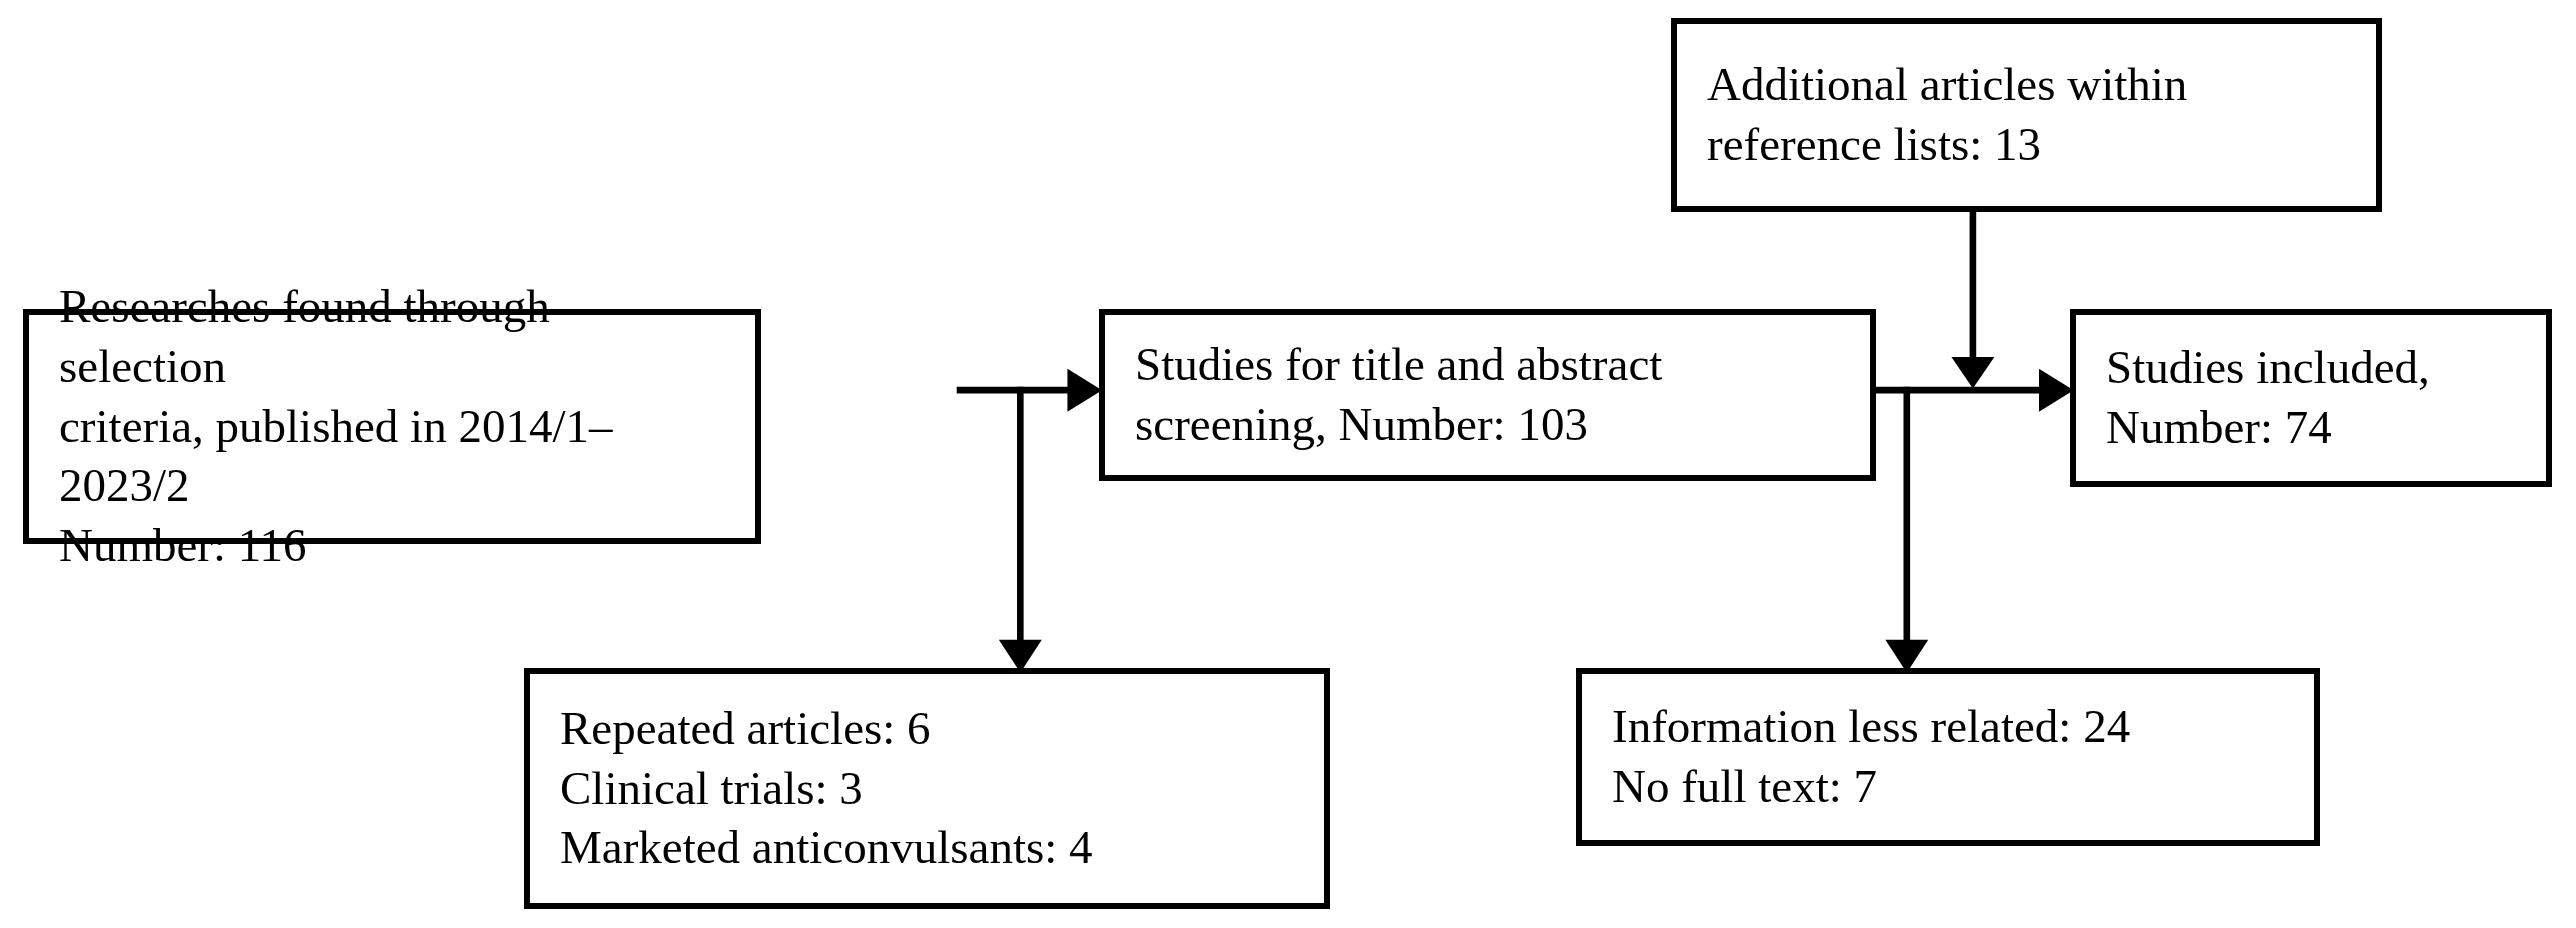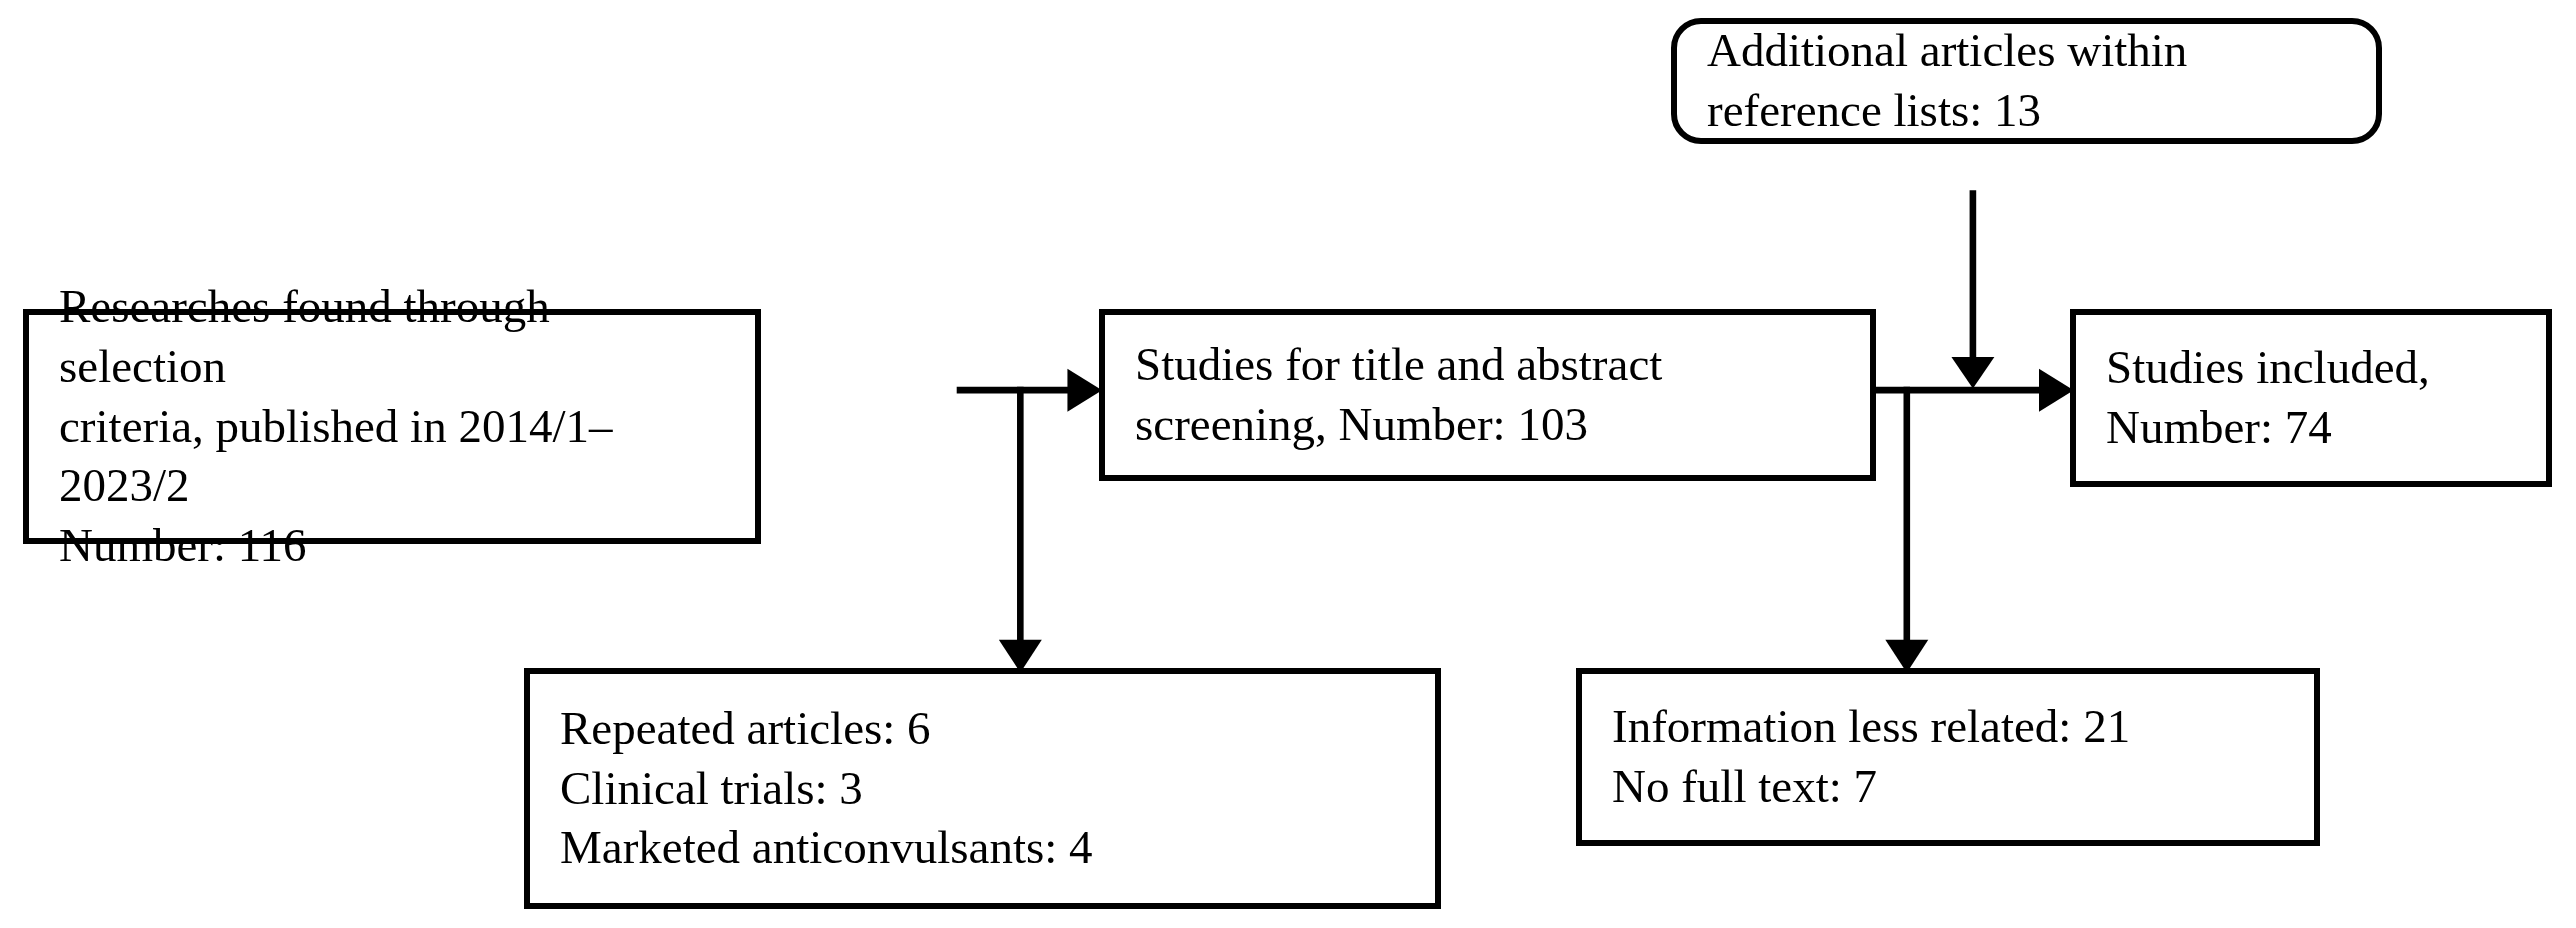--- a/index.html
+++ b/index.html
@@ -60,40 +60,40 @@
     <line x1="2388" y1="230" x2="2388" y2="434" stroke="#000000" stroke-width="8"></line>
     <polygon points="2362,432 2414,432 2388,470" fill="#000000"></polygon>
   </svg>
 
   <div class="node" style="left:23px; top:309px; width:738px; height:235px;">
     <div class="node-text">Researches found through selection
 criteria, published in 2014/1–2023/2
 Number: 116</div>
   </div>
 
-  <div class="node" style="left:1671px; top:18px; width:711px; height:126px;border-radius:30px;">
+  <div class="node" style="left:1671px; top:18px; width:711px; height:194px;">
     <div class="node-text">Additional articles within
 reference lists: 13</div>
   </div>
 
   <div class="node" style="left:1099px; top:309px; width:777px; height:172px;">
     <div class="node-text">Studies for title and abstract
 screening, Number: 103</div>
   </div>
 
   <div class="node" style="left:2070px; top:309px; width:482px; height:178px;">
     <div class="node-text">Studies included,
 Number: 74</div>
   </div>
 
-  <div class="node" style="left:524px; top:668px; width:917px; height:241px;">
+  <div class="node" style="left:524px; top:668px; width:806px; height:241px;">
     <div class="node-text">Repeated articles: 6
 Clinical trials: 3
 Marketed anticonvulsants: 4</div>
   </div>
 
   <div class="node" style="left:1576px; top:668px; width:744px; height:178px;">
-    <div class="node-text">Information less related: 21
+    <div class="node-text">Information less related: 24
 No full text: 7</div>
   </div>
 
 </div>
 
 
 </body></html>

